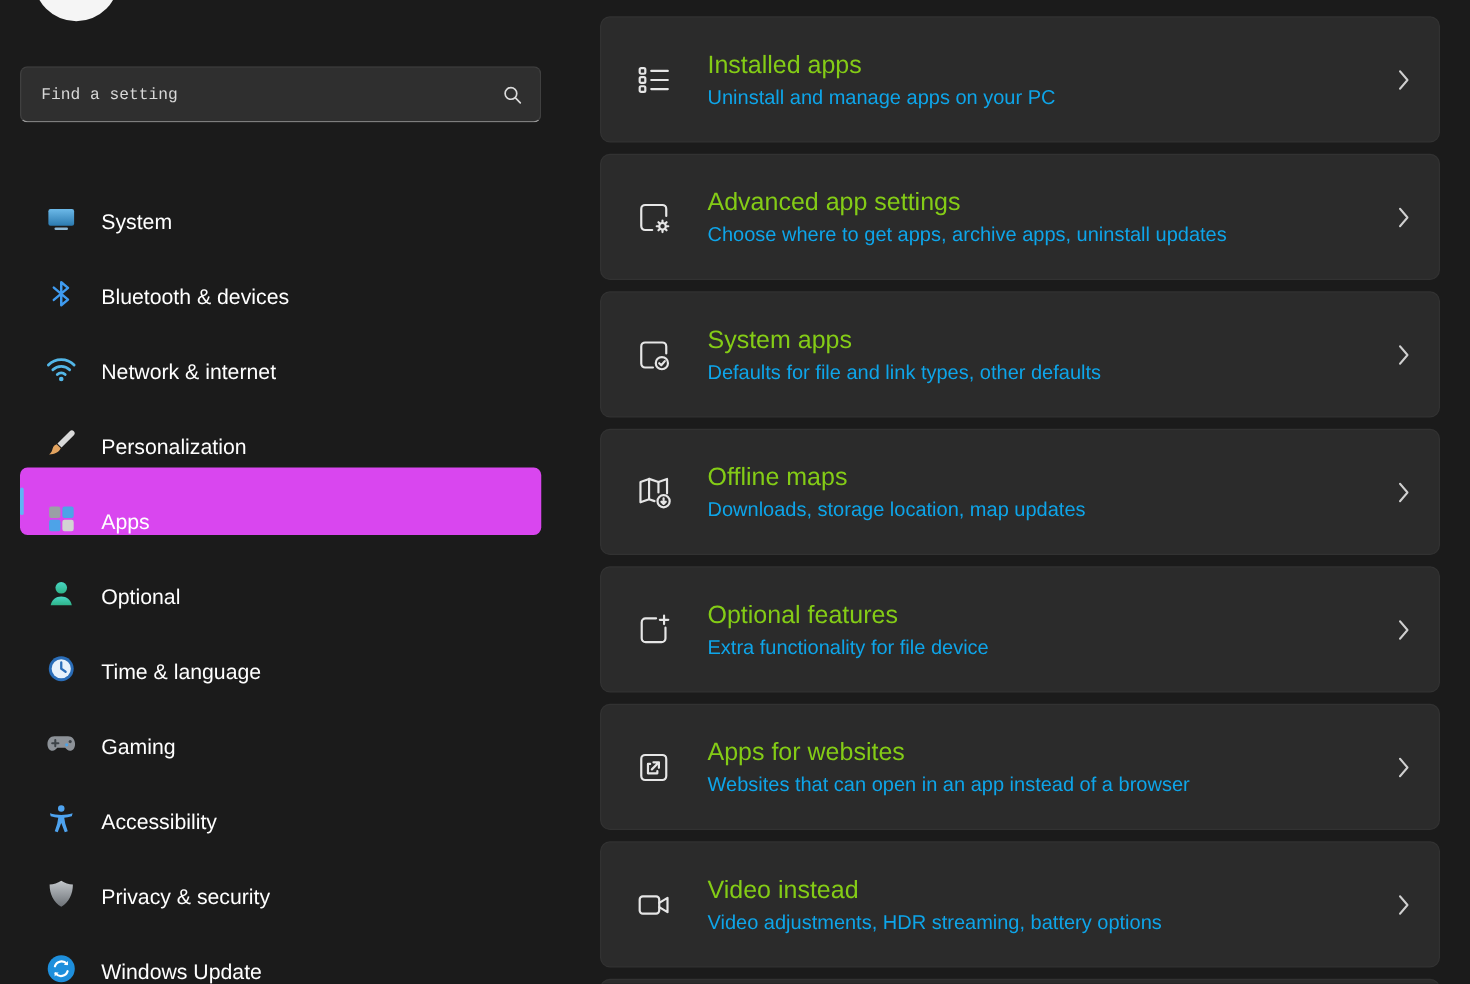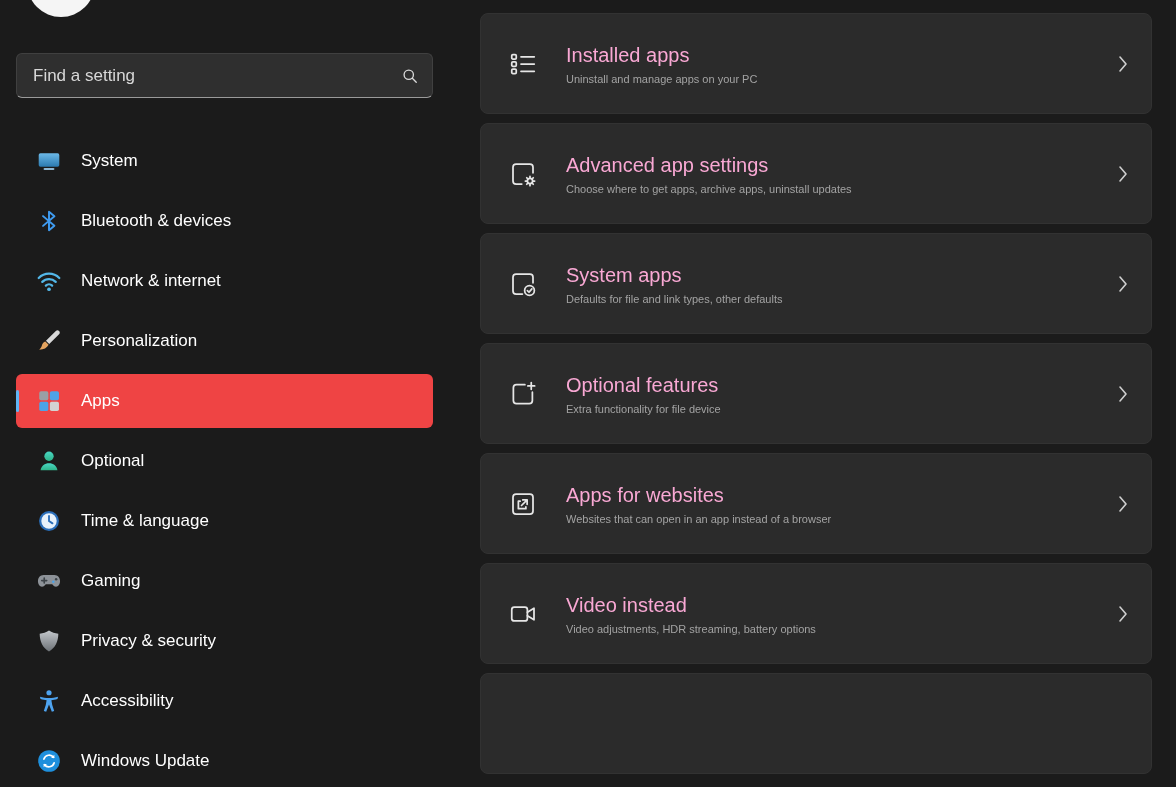--- a/index.html
+++ b/index.html
@@ -8,40 +8,40 @@
     background:#1b1b1b;color:#fff;
     font-family:"Liberation Sans",sans-serif;
   }
   
   .avatar{position:absolute;left:27px;top:-51px;width:68px;height:68px;border-radius:50%;background:#f5f5f5}
   .search-box{
     position:absolute;left:16px;top:53px;width:417px;height:45px;box-sizing:border-box;
     background:#2f2f2f;border:1px solid #404040;border-bottom:1px solid #9a9a9a;
     border-radius:6px;display:flex;align-items:center;padding:0 12px 0 14px;
   }
-  .search-box input{flex:1;background:transparent;border:none;outline:none;color:#f97316;font-size:17px;font-family:Liberation Sans, sans-serif}
+  .search-box input{flex:1;background:transparent;border:none;outline:none;color:#f97316;font-size:13px;font-family:Liberation Mono, monospace}
   .search-box input::placeholder{color:#d8d8d8}
   .search-icon{display:flex;align-items:center}
   .nav{position:absolute;left:16px;top:134px;width:417px}
-  .nav-item{position:relative;height:54px;margin-bottom:6px;display:flex;align-items:center;padding-left:20px;border-radius:6px;cursor:pointer;box-sizing:border-box}
-  .nav-item.selected{background:#ef4444}
+  .nav-item{position:relative;height:54px;margin-bottom:6px;display:flex;align-items:flex-end;padding-left:20px;border-radius:6px;cursor:pointer;box-sizing:border-box}
+  .nav-item.selected{background:#d946ef}
   .pill{position:absolute;left:0;top:16px;width:3px;height:22px;border-radius:2px;background:#5fb4f5}
   .nav-icon{width:26px;height:26px;margin-right:19px;display:flex;align-items:center;justify-content:center;flex:0 0 26px}
   .nav-label{font-size:17px;color:#ffffff;white-space:nowrap}
   
   .main{position:absolute;left:480px;top:13px;width:672px}
   .card{
     height:101px;margin-bottom:9px;box-sizing:border-box;
     background:#2b2b2b;border:1px solid #323232;border-radius:8px;
     display:flex;align-items:center;padding:0 18px 0 26px;cursor:pointer;
   }
   .card-icon{width:32px;height:32px;margin-right:27px;display:flex;align-items:center;justify-content:center;flex:0 0 32px}
   .card-text{flex:1;min-width:0}
-  .card-title{font-size:20px;color:#f9a8d4;line-height:1.25;font-weight:400}
-  .card-subtitle{font-size:11px;color:#a3a3a3;margin-top:5px}
+  .card-title{font-size:20px;color:#84cc16;line-height:1.25;font-weight:400}
+  .card-subtitle{font-size:16px;color:#0ea5e9;margin-top:5px}
   .chevron{width:18px;display:flex;margin-left:12px;flex:0 0 18px}
   .card.partial{height:101px}
   svg{display:block}
 </style>
 </head>
 <body>
 
 <div>
 
   <aside>
@@ -153,45 +153,45 @@
             <path d="M7.6 9.3 v4.6 M5.3 11.6 h4.6" stroke="#3d4348" stroke-width="1.5" stroke-linecap="round"></path>
             <circle cx="16" cy="12.8" r="1.15" fill="#4da3e8"></circle>
             <circle cx="18.6" cy="10.4" r="1.15" fill="#3d4348"></circle>
           </svg>
         </span>
         <span class="nav-label">Gaming</span>
       </div>
 
       <div class="nav-item">
         <span class="nav-icon">
+          <svg width="26" height="26" viewBox="0 0 24 24" fill="#4ea3ef">
+            <circle cx="12" cy="4.4" r="2.4"></circle>
+            <path d="M3.6 8 c5.2 1.6 11.6 1.6 16.8 0 l-0.6 2.1 c-2.1 0.7-4 1-5.6 1.1 l0.8 4.4 1.8 5.7 -2.2 0.7 -2.6-6.8 -2.6 6.8 -2.2-0.7 1.8-5.7 0.8-4.4 c-1.6-0.1-3.5-0.4-5.6-1.1Z"></path>
+          </svg>
+        </span>
+        <span class="nav-label">Accessibility</span>
+      </div>
+
+      <div class="nav-item">
+        <span class="nav-icon">
           <svg width="26" height="26" viewBox="0 0 24 24">
             <defs>
                 <linearGradient id="gShield" x1="0" y1="0" x2="0" y2="1">
                   <stop offset="0" stop-color="#c3c7cb"></stop>
                   <stop offset="1" stop-color="#6d7277"></stop>
                 </linearGradient>
               </defs>
             <path d="M12 2.4 c2.6 1.8 5.6 2.8 8.6 2.8 0 7.1-2.9 13.2-8.6 16.4 C6.3 18.4 3.4 12.3 3.4 5.2 c3 0 6-1 8.6-2.8Z" fill="url(#gShield)"></path>
           </svg>
         </span>
         <span class="nav-label">Privacy &amp; security</span>
       </div>
 
       <div class="nav-item">
         <span class="nav-icon">
-          <svg width="26" height="26" viewBox="0 0 24 24" fill="#4ea3ef">
-            <circle cx="12" cy="4.4" r="2.4"></circle>
-            <path d="M3.6 8 c5.2 1.6 11.6 1.6 16.8 0 l-0.6 2.1 c-2.1 0.7-4 1-5.6 1.1 l0.8 4.4 1.8 5.7 -2.2 0.7 -2.6-6.8 -2.6 6.8 -2.2-0.7 1.8-5.7 0.8-4.4 c-1.6-0.1-3.5-0.4-5.6-1.1Z"></path>
-          </svg>
-        </span>
-        <span class="nav-label">Accessibility</span>
-      </div>
-
-      <div class="nav-item">
-        <span class="nav-icon">
           <svg width="26" height="26" viewBox="0 0 24 24">
             <circle cx="12" cy="12" r="10" fill="#1e8fdc"></circle>
             <path d="M7.3 10.2 a5.1 5.1 0 0 1 8.9-1.6" stroke="#fff" stroke-width="1.6" fill="none" stroke-linecap="round"></path>
             <path d="M16.7 13.8 a5.1 5.1 0 0 1 -8.9 1.6" stroke="#fff" stroke-width="1.6" fill="none" stroke-linecap="round"></path>
             <path d="M16.9 6.2 v3 h-3 Z" fill="#fff"></path>
             <path d="M7.1 17.8 v-3 h3 Z" fill="#fff"></path>
           </svg>
         </span>
         <span class="nav-label">Windows Update</span>
       </div>
@@ -254,20 +254,39 @@
         <div class="card-title">System apps</div>
         <div class="card-subtitle">Defaults for file and link types, other defaults</div>
       </div>
       <span class="chevron">
         <svg width="16" height="22" viewBox="0 0 16 22" fill="none" stroke="#cfcfcf" stroke-width="1.6" stroke-linecap="round" stroke-linejoin="round">
             <path d="M5 4 l6 7 -6 7"></path>
           </svg>
       </span>
     </div>
 
+    <div class="card">
+      <span class="card-icon">
+        <svg width="30" height="30" viewBox="0 0 24 24" fill="none" stroke="#e6e6e6" stroke-width="1.4" stroke-linecap="round" stroke-linejoin="round">
+          <path d="M20.5 12.5 V3.3 L15 5.3 9 3.3 3.5 5.3 v13 L9 16.3 l3.5 1.2"></path>
+          <path d="M9 3.3 V16.3 M15 5.3 V12"></path>
+          <circle cx="18.3" cy="17.6" r="3.9"></circle>
+          <path d="M18.3 15.7 v3.4 M16.9 17.9 l1.4 1.4 1.4-1.4"></path>
+        </svg>
+      </span>
+      <div class="card-text">
+        <div class="card-title">Offline maps</div>
+        <div class="card-subtitle">Downloads, storage location, map updates</div>
+      </div>
+      <span class="chevron">
+        <svg width="16" height="22" viewBox="0 0 16 22" fill="none" stroke="#cfcfcf" stroke-width="1.6" stroke-linecap="round" stroke-linejoin="round">
+            <path d="M5 4 l6 7 -6 7"></path>
+          </svg>
+      </span>
+    </div>
 
     <div class="card">
       <span class="card-icon">
         <svg width="30" height="30" viewBox="0 0 24 24" fill="none" stroke="#e6e6e6" stroke-width="1.4" stroke-linecap="round" stroke-linejoin="round">
           <path d="M13.5 4.5 H6.8 C5.4 4.5 4.3 5.6 4.3 7 v10.2 c0 1.4 1.1 2.5 2.5 2.5 h10.2 c1.4 0 2.5-1.1 2.5-2.5 V10.5"></path>
           <path d="M18.6 2.8 v5.4 M15.9 5.5 h5.4"></path>
         </svg>
       </span>
       <div class="card-text">
         <div class="card-title">Optional features</div>

